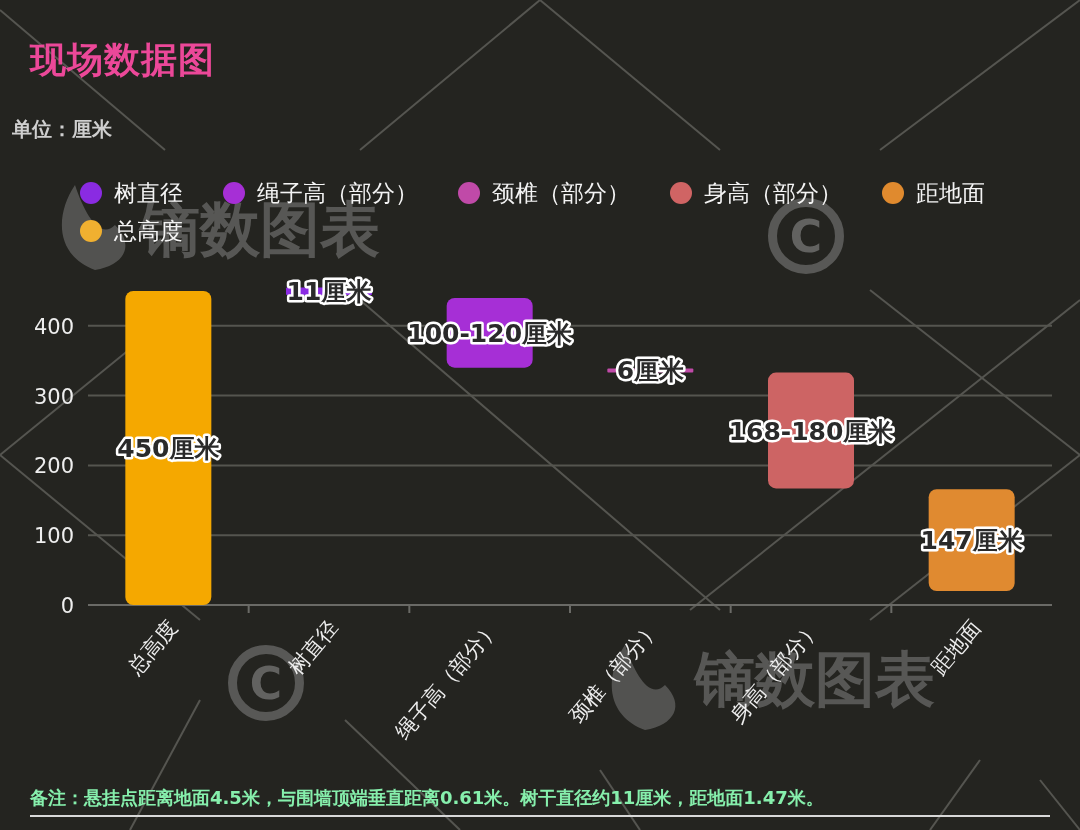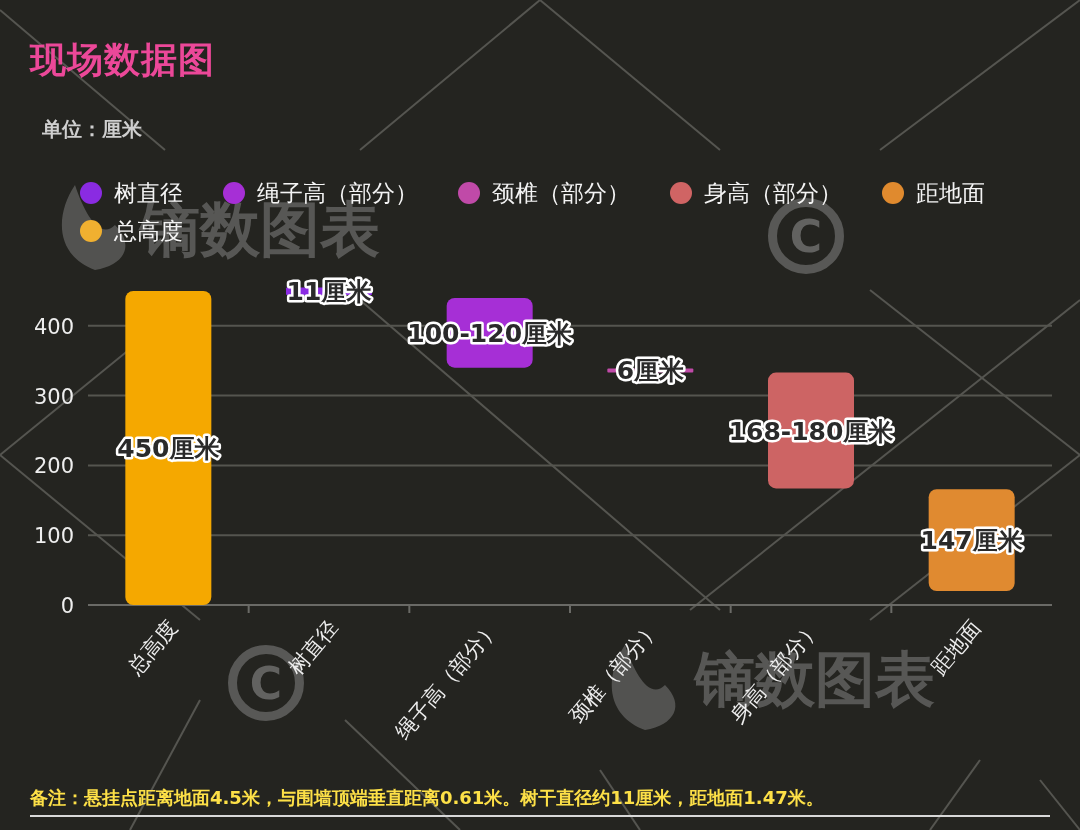--- a/index.html
+++ b/index.html
@@ -1,28 +1,28 @@
 <!DOCTYPE html>
 <html><head>
 <meta charset="utf-8">
 <style>
   * { margin:0; padding:0; box-sizing:border-box; }
   html, body { width:1080px; height:830px; background:#242420; overflow:hidden; }
   body { position:relative; font-family:"DejaVu Sans","Liberation Sans",sans-serif; color:#f2f2f2; }
   .bg-lines { position:absolute; left:0; top:0; width:1080px; height:830px; z-index:0; }
   .title { position:absolute; left:30px; top:36px; font-size:36px; font-weight:bold; color:#ec4899; letter-spacing:1px; z-index:3; }
-  .unit { position:absolute; left:42px; top:116px; font-size:20px; font-weight:bold; color:#cfcfcf; z-index:3; }
+  .unit { position:absolute; left:12px; top:116px; font-size:20px; font-weight:bold; color:#cfcfcf; z-index:3; }
   .legend { position:absolute; left:80px; top:174px; width:990px; z-index:3; }
   .legend-row { display:flex; align-items:center; height:38px; }
   .legend-item { display:flex; align-items:center; font-size:23px; color:#f4f4f4; margin-right:40px; }
   .legend-dot { width:22px; height:22px; border-radius:50%; margin-right:12px; }
   .watermark { position:absolute; z-index:1; color:rgba(150,150,150,0.45); font-family:"DejaVu Serif","Liberation Serif",serif; font-weight:bold; pointer-events:none; }
   .copyright { position:absolute; z-index:1; width:76px; height:76px; border:9px solid rgba(140,140,140,0.5); border-radius:50%; display:flex; align-items:center; justify-content:center; color:rgba(140,140,140,0.6); font-size:44px; font-weight:bold; font-family:"DejaVu Sans",sans-serif; }
   .chart-svg { position:absolute; left:0; top:0; width:1080px; height:830px; z-index:2; }
-  .footnote { position:absolute; left:30px; top:786px; font-size:18px; font-weight:bold; color:#fde047; z-index:3; }
+  .footnote { position:absolute; left:30px; top:786px; font-size:18px; font-weight:bold; color:#86efac; z-index:3; }
   .footline { position:absolute; left:30px; top:815px; width:1020px; height:2px; background:#d8d8d8; z-index:3; }
   .val-label { font-family:"DejaVu Sans","Liberation Sans",sans-serif; font-weight:bold; font-size:25px; fill:#2a2a2a; stroke:#ffffff; stroke-width:5px; paint-order:stroke; stroke-linejoin:round; }
   .tick-label { font-family:"DejaVu Sans","Liberation Sans",sans-serif; font-size:21px; fill:#eeeeee; }
   .cat-label { font-family:"DejaVu Sans","Liberation Sans",sans-serif; font-size:21px; fill:#eeeeee; }
 </style>
 </head>
 <body>
 
 <svg class="bg-lines" viewBox="0 0 1080 830">
   <g stroke="#555550" stroke-width="2" fill="none">

